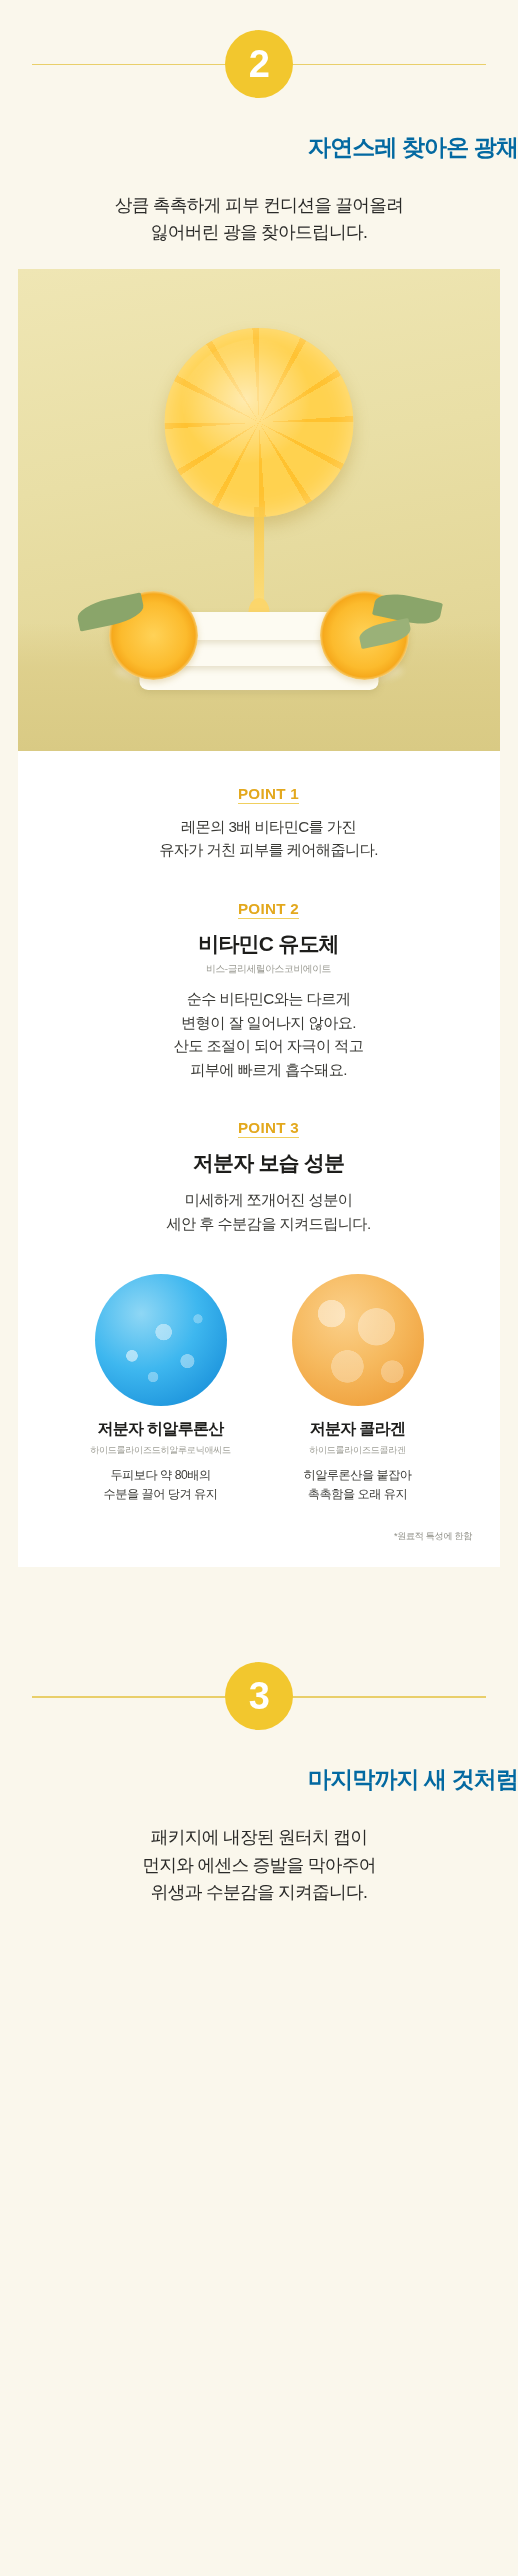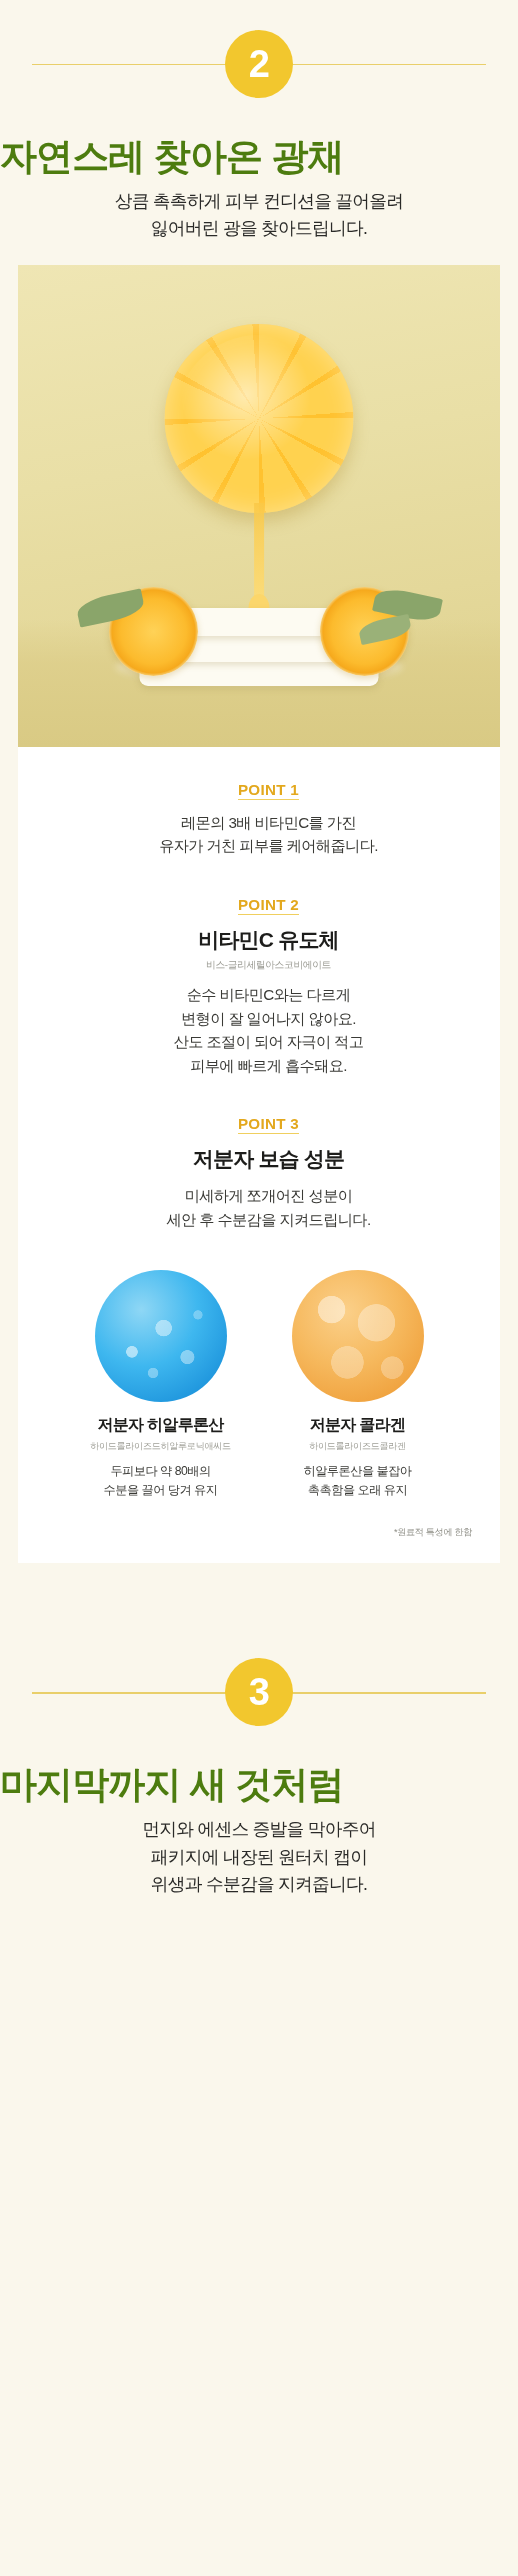--- a/index.html
+++ b/index.html
@@ -47,34 +47,34 @@
     background: #f2c72e;
     color: #ffffff;
     font-size: 38px;
     font-weight: bold;
     line-height: 68px;
     text-align: center;
     letter-spacing: -0.6px;
   }
 
   .headline {
-    text-align: left;
-    font-size: 37px;
+    text-align: right;
+    font-size: 23px;
     font-weight: bold;
-    color: #4d7c0f;
+    color: #0369a1;
     letter-spacing: -0.9px;
     margin-top: 3.7px;
   }
   .subhead {
     text-align: center;
     font-size: 17.7px;
     line-height: 1.55;
     color: #2a2a28;
     letter-spacing: -0.7px;
-    margin-top: 6px;
+    margin-top: 29px;
     padding-bottom: 22px;
   }
 
   
   .hero {
     width: 482px;
     height: 482px;
     margin: 0 auto;
     position: relative;
     overflow: hidden;
@@ -382,20 +382,20 @@
   <div class="spacer"></div>
 
   <div class="section">
     <div class="badge-row">
       <div class="rule"></div>
       <div class="badge">3</div>
     </div>
 
     <div class="headline">마지막까지 새 것처럼</div>
     <div class="subhead">
+      <div>패키지에 내장된 원터치 캡이</div>
       <div>먼지와 에센스 증발을 막아주어</div>
-      <div>패키지에 내장된 원터치 캡이</div>
       <div>위생과 수분감을 지켜줍니다.</div>
     </div>
   </div>
 
 </div>
 
 
 </body></html>

